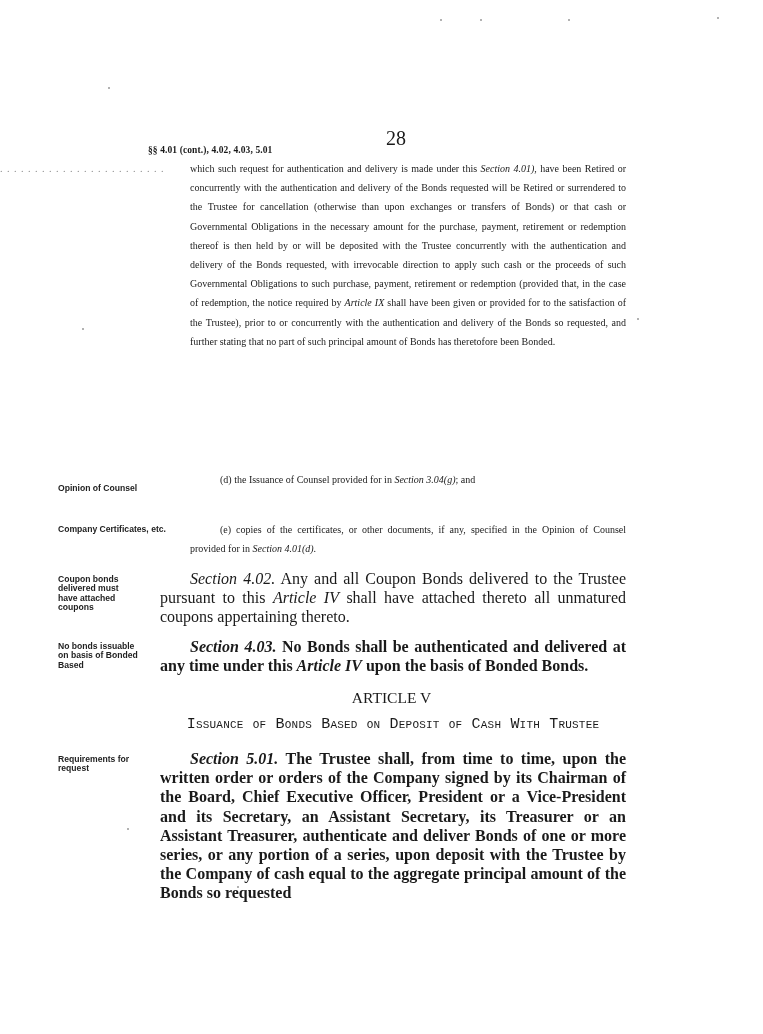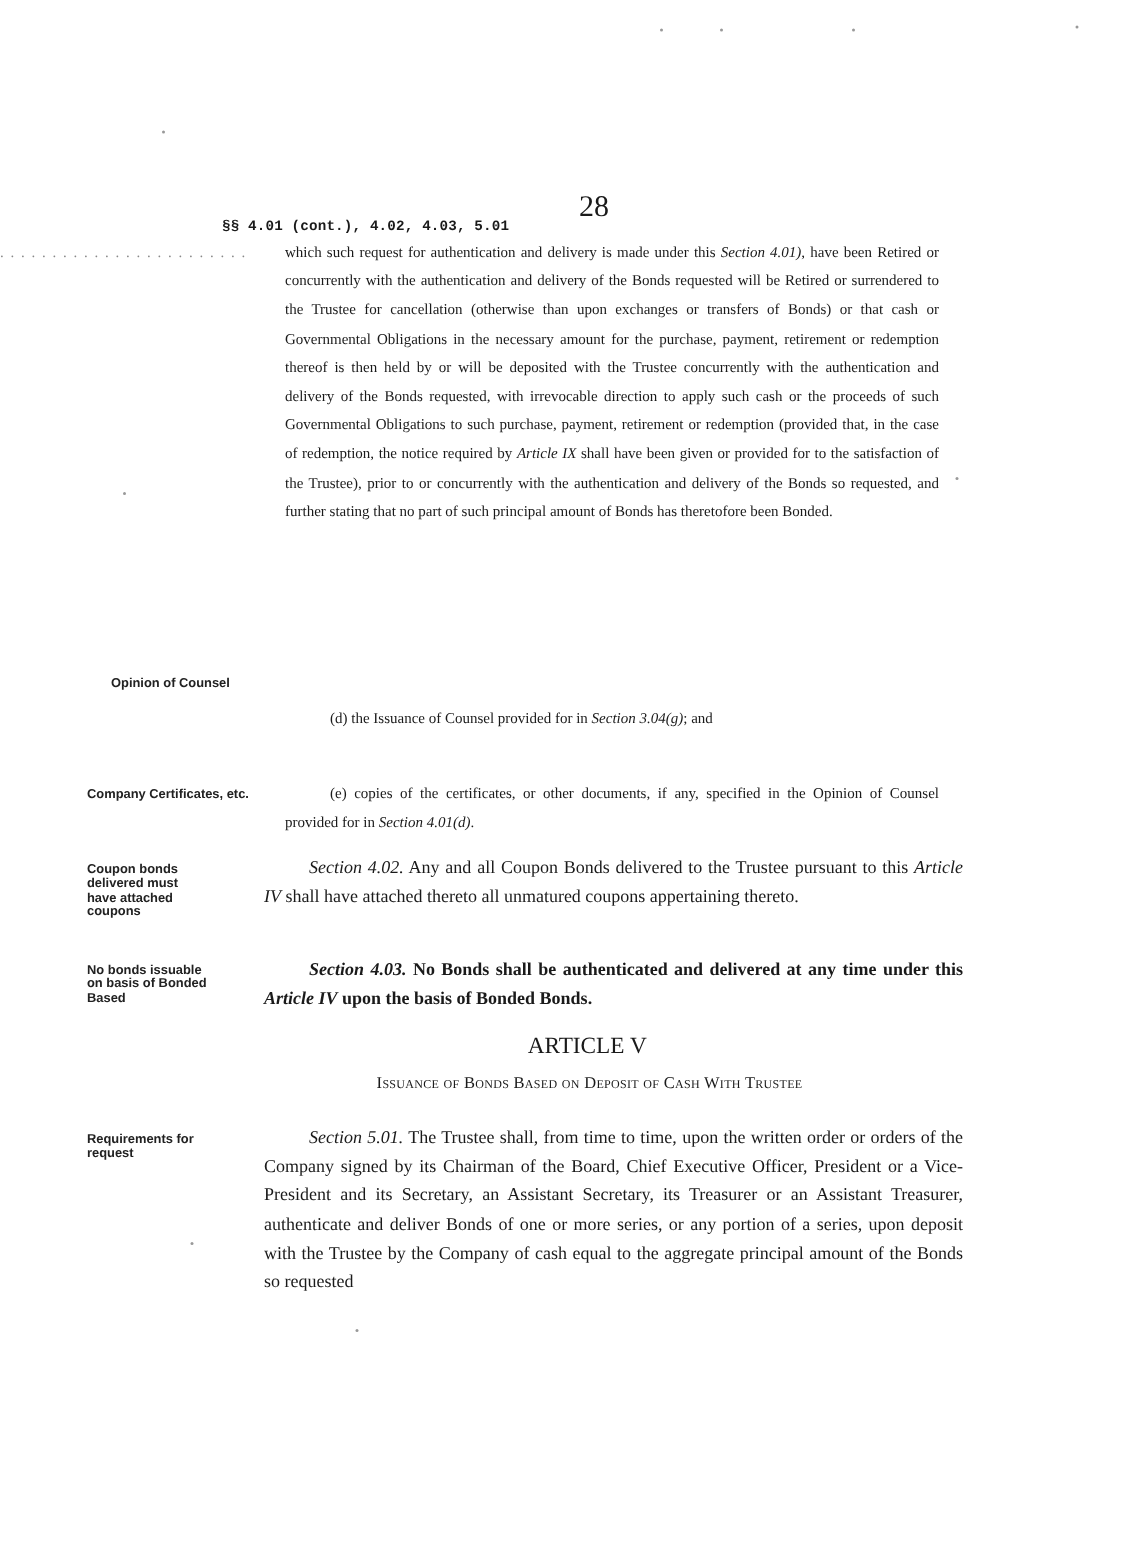--- a/index.html
+++ b/index.html
@@ -1,52 +1,52 @@
 <!DOCTYPE html>
 <html><head>
 <meta charset="utf-8">
 <style>
   html, body { margin: 0; padding: 0; background: #ffffff; }
   body { width: 763px; height: 1034px; position: relative; overflow: hidden;
          font-family: "Liberation Serif", "DejaVu Serif", serif; color: #1a1a1a; }
   .page-number { position: absolute; left: 386px; top: 127px; font-size: 20px; }
   .section-ref { position: absolute; left: 148px; top: 145px; font-size: 9.5px; font-weight: bold;
-                 font-family: Liberation Mono, monospace; letter-spacing: 0.1px; }
+                 font-family: Liberation Serif, serif; letter-spacing: 0.1px; }
   .body-col { position: absolute; left: 190px; width: 436px; font-size: 10px; line-height: 19.2px; }
-  .wide-col { position: absolute; left: 176px; width: 466px; font-size: 12px; line-height: 19.2px; }
+  .wide-col { position: absolute; left: 160px; width: 466px; font-size: 16px; line-height: 19.2px; }
   .body-col p, .wide-col p { margin: 0; text-align: justify; text-align-last: left; }
   .indent { text-indent: 30px; }
   .indent-big { text-indent: 30px; }
   .margin-note { position: absolute; left: 58px; font-family: "Liberation Sans", "DejaVu Sans", sans-serif;
                  font-size: 8.6px; line-height: 9.4px; font-weight: bold; color: #222; }
   .dots { position: absolute; left: 0px; top: 163px; width: 190px; font-size: 10px; color: #888;
           letter-spacing: 1px; white-space: nowrap; overflow: hidden; }
   .article-title { position: absolute; left: 0; width: 763px; text-align: center; font-size: 15.5px; }
-  .article-sub { position: absolute; left: 160px; width: 466px; text-align: center; font-size: 11px;
-                 font-variant: small-caps; letter-spacing: 0.2px; }
+  .article-sub { position: absolute; left: 160px; width: 466px; text-align: center; font-size: 15px;
+                 font-variant: small-caps; letter-spacing: 0.2px; font-family: Liberation Mono, monospace; }
   .speck { position: absolute; width: 2px; height: 2px; background: #999; border-radius: 1px; }
   i { font-style: italic; }
 </style>
 </head>
 <body>
 
 <div>
 
   <div class="page-number">28</div>
   <div class="section-ref">§§ 4.01 (cont.), 4.02, 4.03, 5.01</div>
 
   <div class="dots">. . .  . . . .   . . . . . . . . . . . . . . . . .</div>
 
   <div class="body-col" style="top:159px;">
     <p>
       <span>which such request for authentication and delivery is made under this </span><i>Section 4.01)</i><span>, have been Retired or concurrently with the authentication and delivery of the Bonds requested will be Retired or surrendered to the Trustee for cancellation (otherwise than upon exchanges or transfers of Bonds) or that cash or Governmental Obligations in the necessary amount for the purchase, payment, retirement or redemption thereof is then held by or will be deposited with the Trustee concurrently with the authentication and delivery of the Bonds requested, with irrevocable direction to apply such cash or the proceeds of such Governmental Obligations to such purchase, payment, retirement or redemption (provided that, in the case of redemption, the notice required by </span><i>Article IX</i><span> shall have been given or provided for to the satisfaction of the Trustee), prior to or concurrently with the authentication and delivery of the Bonds so requested, and further stating that no part of such principal amount of Bonds has theretofore been Bonded.</span>
     </p>
   </div>
 
-  <div class="margin-note" style="top:451px;margin-left:16px;">Opinion of Counsel</div>
+  <div class="margin-note" style="top:484px;">Opinion of Counsel</div>
   <div class="body-col" style="top:470px;">
     <p class="indent-big">
       <span>(d)  the Issuance of Counsel provided for in </span><i>Section 3.04(g)</i><span>; and</span>
     </p>
   </div>
 
   <div class="margin-note" style="top:525px;">Company Certificates, etc.</div>
   <div class="body-col" style="top:520px;">
     <p class="indent-big">
       <span>(e)  copies of the certificates, or other documents, if any, specified in the Opinion of Counsel provided for in </span><i>Section 4.01(d)</i><span>.</span>
@@ -64,21 +64,21 @@
   <div class="wide-col" style="top:637px;font-weight:bold;">
     <p class="indent">
       <i>Section 4.03.</i><span> No Bonds shall be authenticated and delivered at any time under this </span><i>Article IV</i><span> upon the basis of Bonded Bonds.</span>
     </p>
   </div>
 
   <div class="article-title" style="top:689px; left:10px;">ARTICLE V</div>
   <div class="article-sub" style="top:716px;">Issuance of Bonds Based on Deposit of Cash With Trustee</div>
 
   <div class="margin-note" style="top:755px; width:82px;">Requirements for request</div>
-  <div class="wide-col" style="top:749px;">
+  <div class="wide-col" style="top:749px;font-weight:bold;">
     <p class="indent">
       <i>Section 5.01.</i><span> The Trustee shall, from time to time, upon the written order or orders of the Company signed by its Chairman of the Board, Chief Executive Officer, President or a Vice-President and its Secretary, an Assistant Secretary, its Treasurer or an Assistant Treasurer, authenticate and deliver Bonds of one or more series, or any portion of a series, upon deposit with the Trustee by the Company of cash equal to the aggregate principal amount of the Bonds so requested</span>
     </p>
   </div>
 
   <span class="speck" style="left:108px; top:87px;"></span>
   <span class="speck" style="left:440px; top:19px;"></span>
   <span class="speck" style="left:480px; top:19px;"></span>
   <span class="speck" style="left:568px; top:19px;"></span>
   <span class="speck" style="left:717px; top:17px;"></span>

